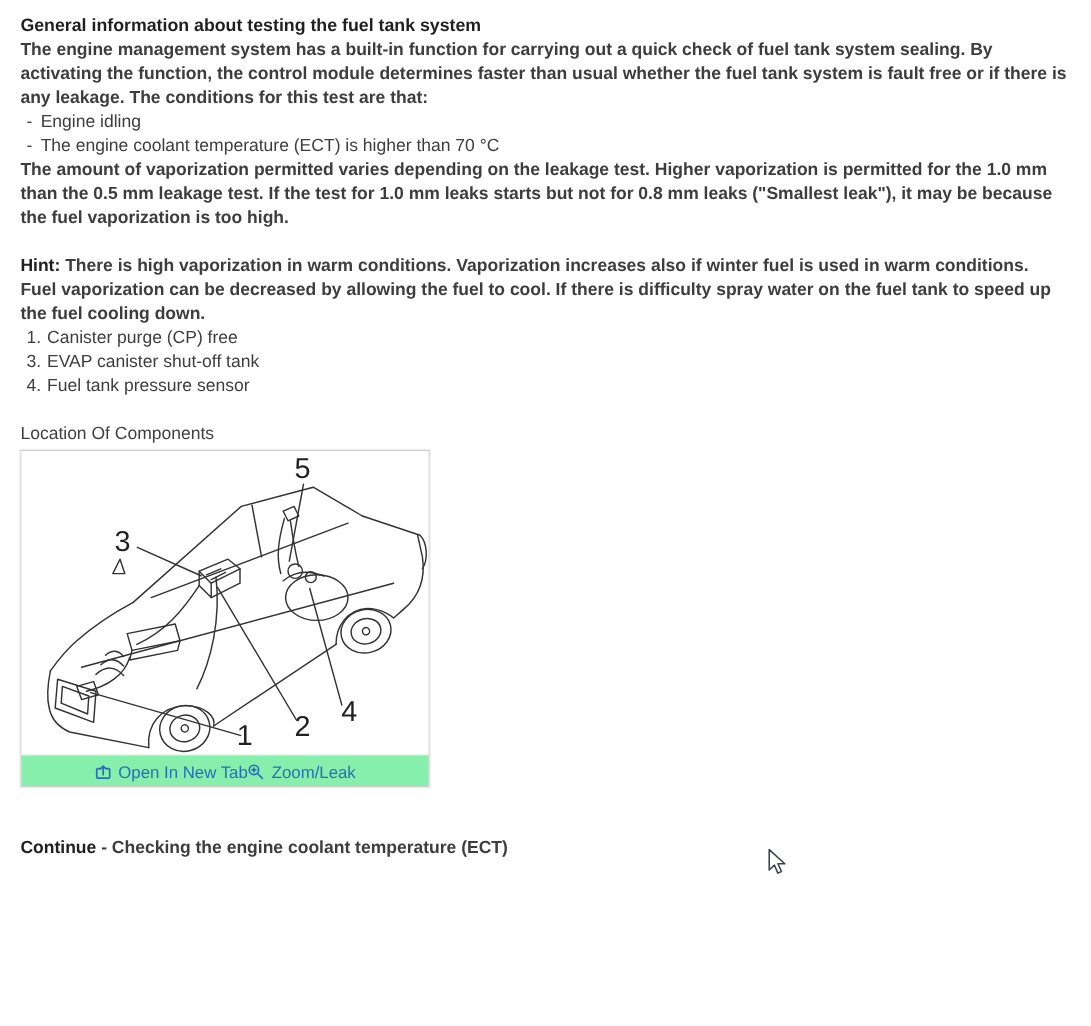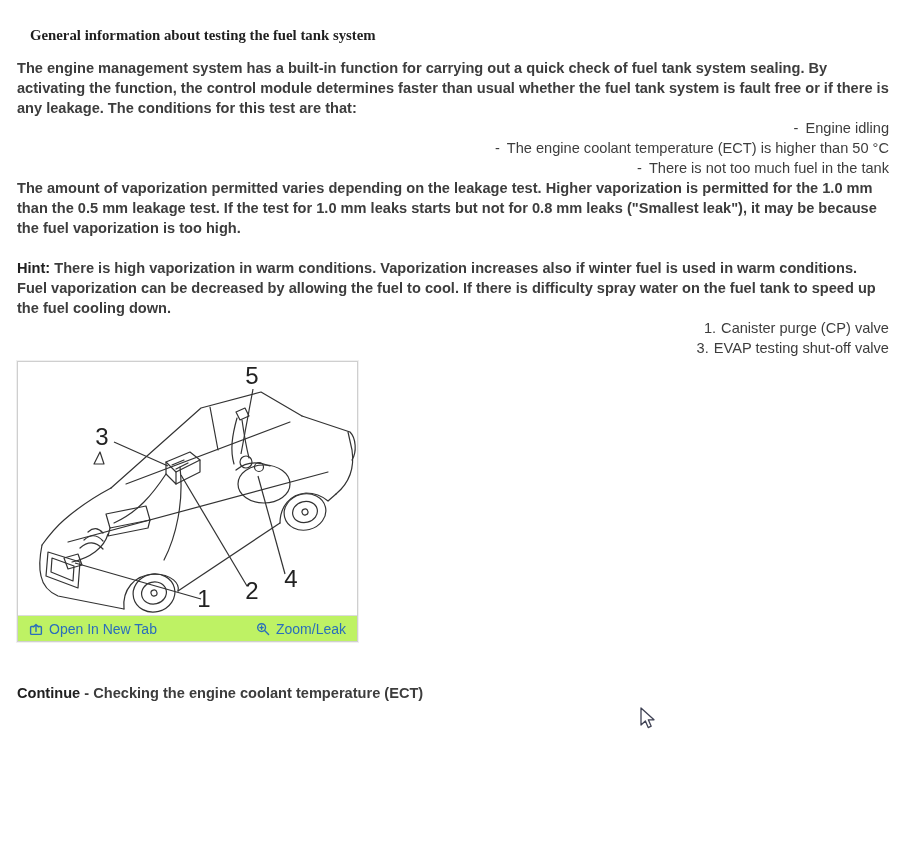--- a/index.html
+++ b/index.html
@@ -9,44 +9,44 @@
     background: #ffffff;
     font-family: "Liberation Sans", sans-serif;
     font-size: 14.6px;
     line-height: 20px;
     color: #3d3d3d;
     position: relative;
     overflow: hidden;
   }
   .page { padding: 12px 10px 0 17px; width: 899px; }
   h1.doc-heading {
-    margin: 13px; font-size: 14.8px; line-height: 20px;
-    font-weight: bold; color: #1f1f1f; font-family: Liberation Serif, serif;
+    margin: 0; font-size: 14.8px; line-height: 20px;
+    font-weight: bold; color: #1f1f1f;
   }
   p { margin: 0; max-width: 882px; font-weight: bold; }
   .gap { margin-top: 20px; }
-  ul.conditions, ol.components { list-style: none; margin: 0; padding: 0 0 0 5px; text-align: right; }
+  ul.conditions, ol.components { list-style: none; margin: 0; padding: 0 0 0 5px; }
   ul.conditions li .marker { display: inline-block; margin-right: 7px; }
   ol.components li .num { display: inline-block; margin-right: 5px; }
   b { color: #202020; margin-top: 24px; }
   a.doc-link { color: #2a6ebb; text-decoration: none; cursor: pointer; }
   .figure-caption { margin-top: 20px; color: #3f3f3f; }
   .figure-frame {
     margin-top: 3px;
     width: 341px;
     border: 1px solid #cfcfcf;
     box-shadow: 0 0 0 1px #f0f0f0;
     background: #ffffff;
   }
   .figure-image { display: block; width: 339px; height: 253px; background: #ffffff; }
   .figure-footer {
     height: 26px;
-    background: #bef264;
+    background: #86efac;
     border-top: 1px solid #dcdcdc;
-    display: flex; align-items: center; justify-content: space-between;
+    display: flex; align-items: center; justify-content: center;
     padding: 0 11px;
     font-size: 14px;
   }
   .figure-action {
     display: inline-flex; align-items: center; gap: 6px;
     color: #2a6ebb; cursor: pointer; text-decoration: none;
   }
   .figure-action svg { display: block; }
   .continue-line { margin-top: 41px; }
   .cursor { position: absolute; left: 638px; top: 706px; pointer-events: none; }
@@ -59,34 +59,35 @@
 <body>
 
 <div class="page">
 
   <h1 class="doc-heading">General information about testing the fuel tank system</h1>
 
   <p>The engine management system has a built-in function for carrying out a quick check of fuel tank system sealing. By activating the function, the control module determines faster than usual whether the fuel tank system is fault free or if there is any leakage. The conditions for this test are that:</p>
 
   <ul class="conditions">
     <li><span class="marker">-</span><span>Engine idling</span></li>
-    <li><span class="marker">-</span><span>The engine coolant temperature (ECT) is higher than 50 °C</span></li>
-    <li><span class="marker">-</span><span>There is not too much fuel in the tank</span></li>
+    <li><span class="marker">-</span><span>The engine coolant temperature (ECT) is higher than 70 °C</span></li>
   </ul>
 
   <p>The amount of vaporization permitted varies depending on the leakage test. Higher vaporization is permitted for the 1.0 mm than the 0.5 mm leakage test. If the test for 1.0 mm leaks starts but not for 0.8 mm leaks ("Smallest leak"), it may be because the fuel vaporization is too high.</p>
 
   <p class="gap"><b>Hint:</b><span> There is high vaporization in warm conditions. Vaporization increases also if winter fuel is used in warm conditions. Fuel vaporization can be decreased by allowing the fuel to cool. If there is difficulty spray water on the fuel tank to speed up the fuel cooling down.</span></p>
 
 
   <ol class="components">
-    <li><span class="num">1.</span><span>Canister purge (CP) valve</span></li>
-    <li><span class="num">3.</span><span>EVAP testing shut-off valve</span></li>
+    <li><span class="num">1.</span><span>Canister purge (CP) free</span></li>
+    <li><span class="num">3.</span><span>EVAP canister shut-off tank</span></li>
+    <li><span class="num">4.</span><span>Fuel tank pressure sensor</span></li>
   </ol>
 
+  <div class="figure-caption">Location Of Components</div>
 
   <div class="figure-frame">
     <svg class="figure-image" viewBox="0 0 339 253" xmlns="http://www.w3.org/2000/svg">
       <g stroke="#333333" stroke-width="1.2" fill="none" stroke-linecap="round" stroke-linejoin="round">
 
         <path d="M24 183 C22 193 21 206 23 214 C25 224 31 230 40 234 L106 247"></path>
         <path d="M106 247 C104 228 116 213 136 212 C154 212 162 222 160 229"></path>
         <path d="M160 229 L262 161"></path>
         <path d="M262 161 C262 145 272 132 288 131 C302 131 311 140 310 139 L318 132"></path>
         <path d="M318 132 C330 122 337 108 334 88 L330 70"></path>

